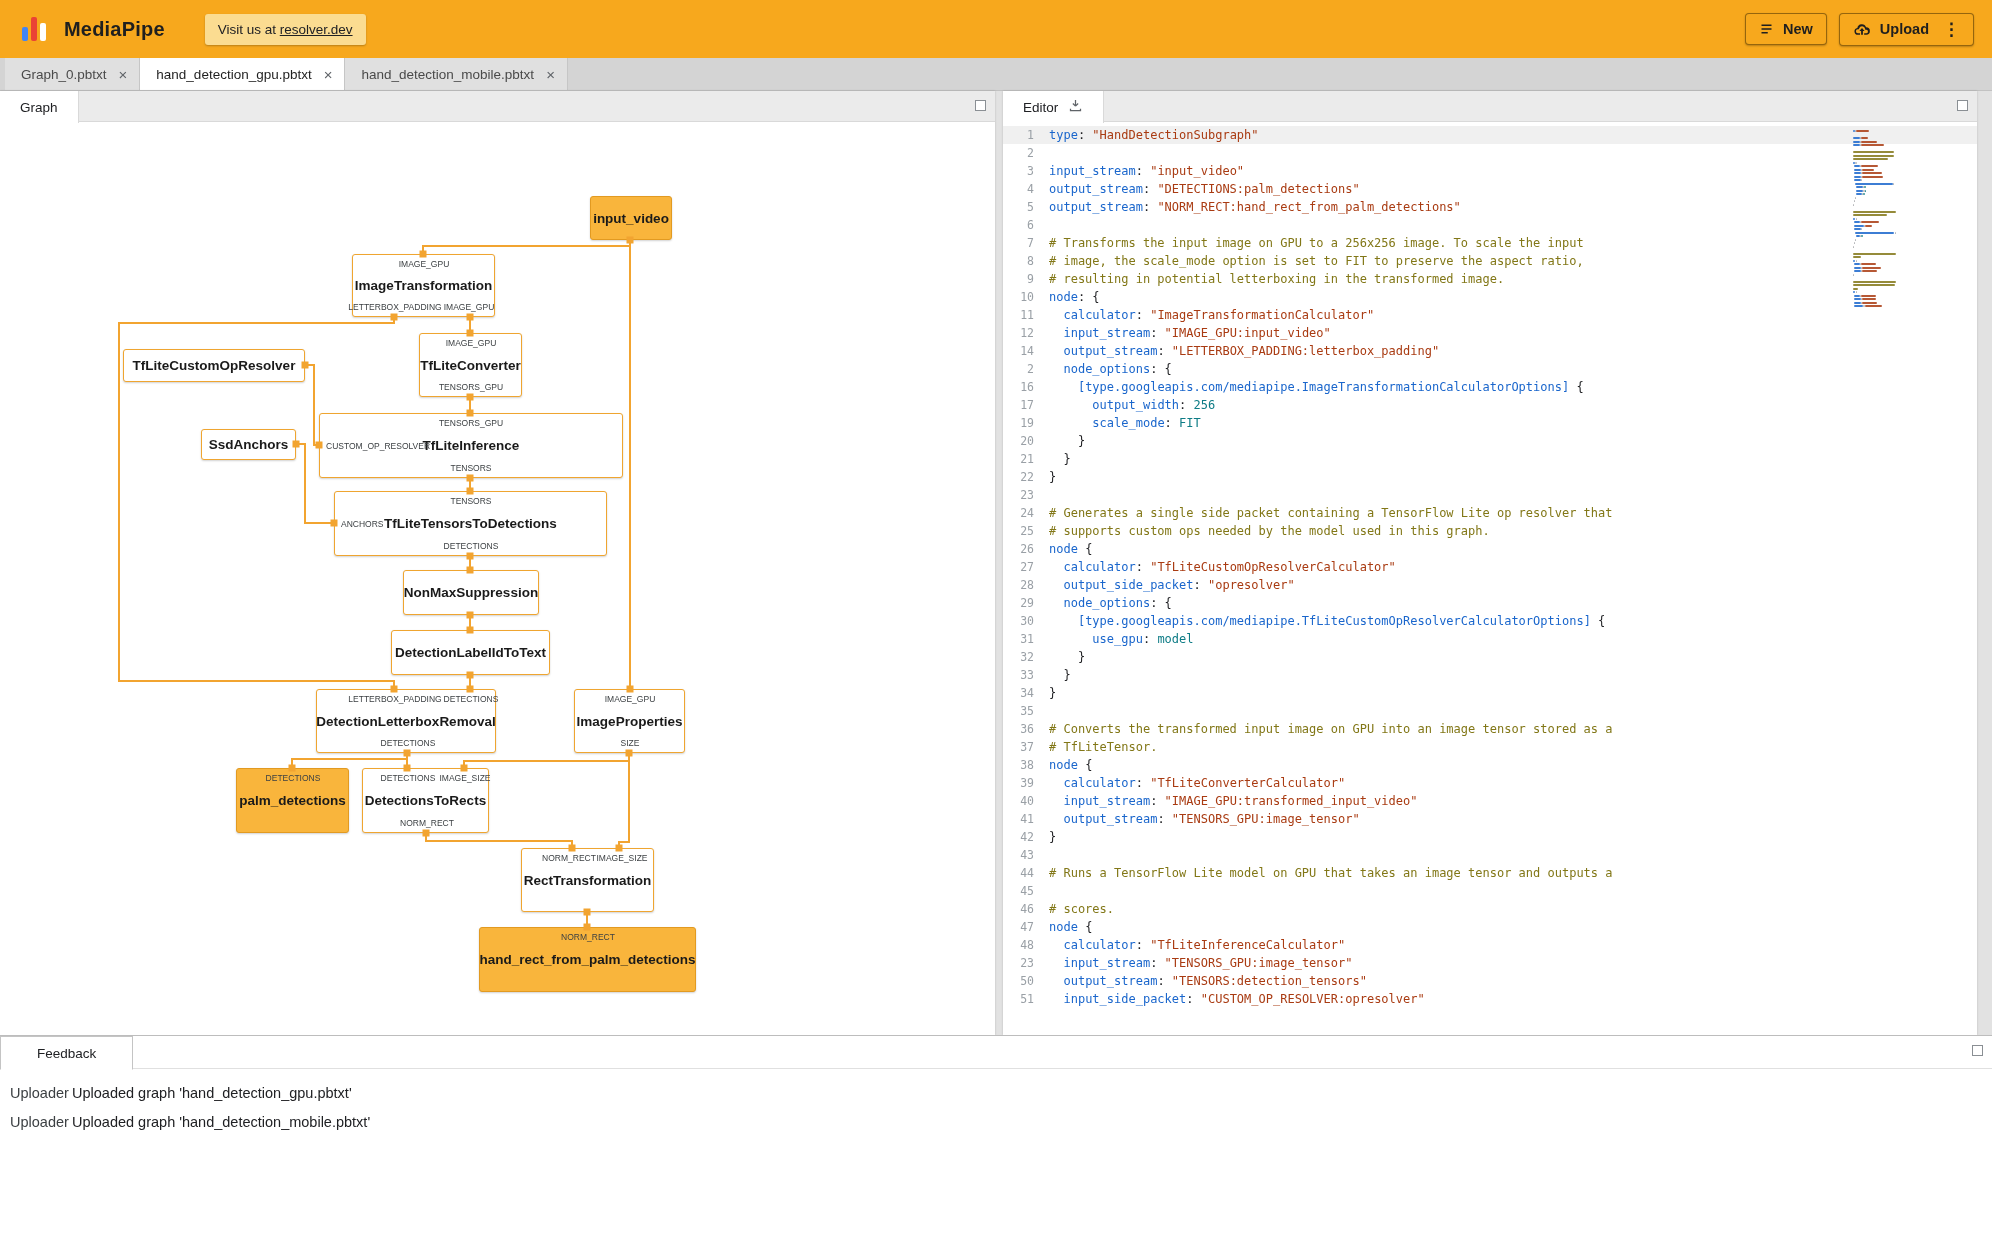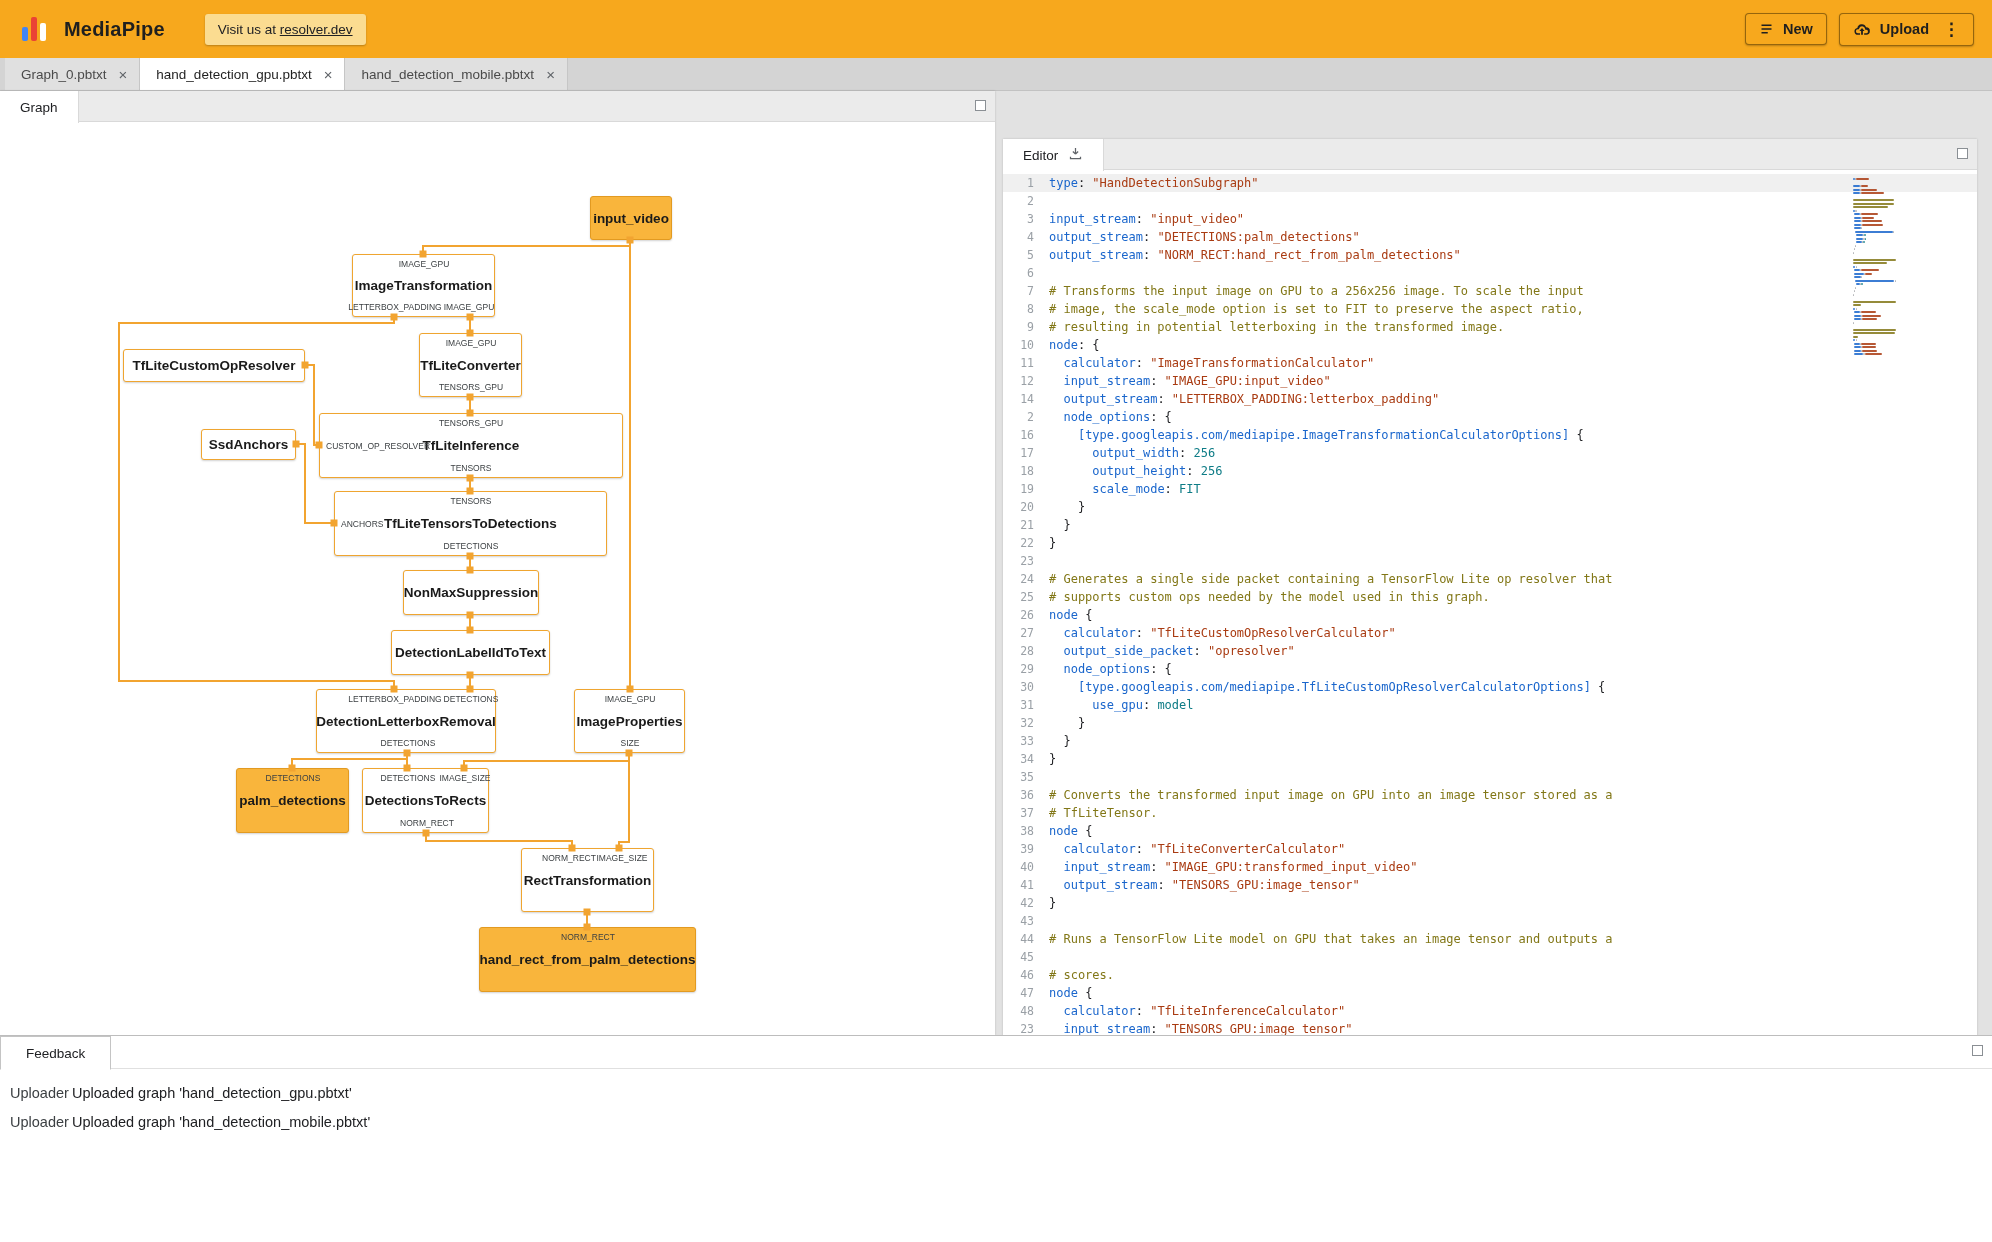--- a/index.html
+++ b/index.html
@@ -27,21 +27,21 @@
   .tabstrip { position:absolute; top:58px; left:0; width:100%; height:33px; background:#D4D4D4;
               display:flex; align-items:stretch; padding-left:5px; border-bottom:1px solid #C2C2C2; }
   .ftab { display:flex; align-items:center; gap:12px; padding:0 12px 0 16px; background:#E0E0E0;
           border-right:1px solid #C6C6C6; font-size:13.5px; color:#4A4A4A; cursor:pointer; }
   .ftab.active { background:#FFFFFF; color:#1F1F1F; }
   .tclose { color:#5F6368; font-size:15px; line-height:1; cursor:pointer; }
 
   
   .main { position:absolute; top:91px; left:0; width:1992px; height:944px; }
   .graph-panel  { position:absolute; left:0; top:0; width:995px; height:944px; background:#fff; box-shadow:0 0 2px rgba(0,0,0,.18); }
-  .editor-panel { position:absolute; left:1003px; top:0; width:974px; height:944px; background:#fff; box-shadow:0 0 2px rgba(0,0,0,.18);margin-top:48px; }
+  .editor-panel { position:absolute; left:1003px; top:0; width:974px; height:944px; background:#fff; box-shadow:0 0 2px rgba(0,0,0,.18); }
   .panel-head { height:31px; background:#EBEBEB; border-bottom:1px solid #D9D9D9; display:flex; position:relative; }
   .panel-tab { position:relative; z-index:1; background:#fff; display:flex; align-items:center; gap:10px;
                padding:0 20px; font-size:13.5px; color:#202124; border-right:1px solid #D9D9D9;
                height:32px; margin-bottom:-1px; cursor:pointer; }
   .popout { position:absolute; right:9px; top:9px; width:11px; height:11px; border:1px solid #8A8F94; background:#fff; cursor:pointer; }
 
   
   .graph-canvas { position:relative; width:995px; height:912px; background:#fff; overflow:hidden; }
   .layer { position:absolute; left:0; top:0; pointer-events:none; }
   .edges-layer { z-index:1; }
@@ -67,21 +67,21 @@
   .tk-k { color:#1A66CC; } .tk-s { color:#A93B12; } .tk-c { color:#827717; }
   .tk-n { color:#0E7C86; } .tk-p { color:#202124; }
   .minimap { position:absolute; top:8px; right:12px; width:112px; height:620px; z-index:5; cursor:pointer; }
   .mm-row { position:absolute; left:0; display:flex; height:2px; }
   .mm-seg { height:2px; border-radius:1px; flex:none; }
 
   
   .feedback { position:absolute; left:0; top:1035px; width:1992px; height:207px; background:#fff; border-top:1px solid #BDBDBD; }
   .fb-head { position:relative; height:33px; border-bottom:1px solid #E0E0E0; }
   .fb-tab { position:relative; z-index:1; display:inline-flex; align-items:center; height:34px; margin-bottom:-1px;
-            padding:0 25px; font-size:13.5px; color:#202124; background:#fff;
+            padding:0 36px; font-size:13.5px; color:#202124; background:#fff;
             border:1px solid #C4C4C4; border-bottom:1px solid #fff; cursor:pointer; }
   .fb-rows { padding-top:9px; }
   .fb-row { display:flex; align-items:center; height:29px; font-size:14.5px; }
   .fb-src { flex:none; width:62px; margin-left:10px; color:#3C4043; }
   .fb-msg { color:#202124; }
 </style>
 </head>
 <body>
 
 <div class="app">
@@ -336,24 +336,20 @@
             </div>
             <div class="code-line">
               <span class="gut">16</span>
               <span class="ltxt"><span class="tk-p">    </span><span class="tk-k">[type.googleapis.com/mediapipe.ImageTransformationCalculatorOptions]</span><span class="tk-p"> {</span></span>
             </div>
             <div class="code-line">
               <span class="gut">17</span>
               <span class="ltxt"><span class="tk-p">      </span><span class="tk-k">output_width</span><span class="tk-p">: </span><span class="tk-n">256</span></span>
             </div>
             <div class="code-line">
-              <span class="gut">18</span>
-              <span class="ltxt"><span class="tk-p">      </span><span class="tk-k">output_height</span><span class="tk-p">: </span><span class="tk-n">256</span></span>
-            </div>
-            <div class="code-line">
               <span class="gut">19</span>
               <span class="ltxt"><span class="tk-p">      </span><span class="tk-k">scale_mode</span><span class="tk-p">: </span><span class="tk-n">FIT</span></span>
             </div>
             <div class="code-line">
               <span class="gut">20</span>
               <span class="ltxt"><span class="tk-p">    }</span></span>
             </div>
             <div class="code-line">
               <span class="gut">21</span>
               <span class="ltxt"><span class="tk-p">  }</span></span>

